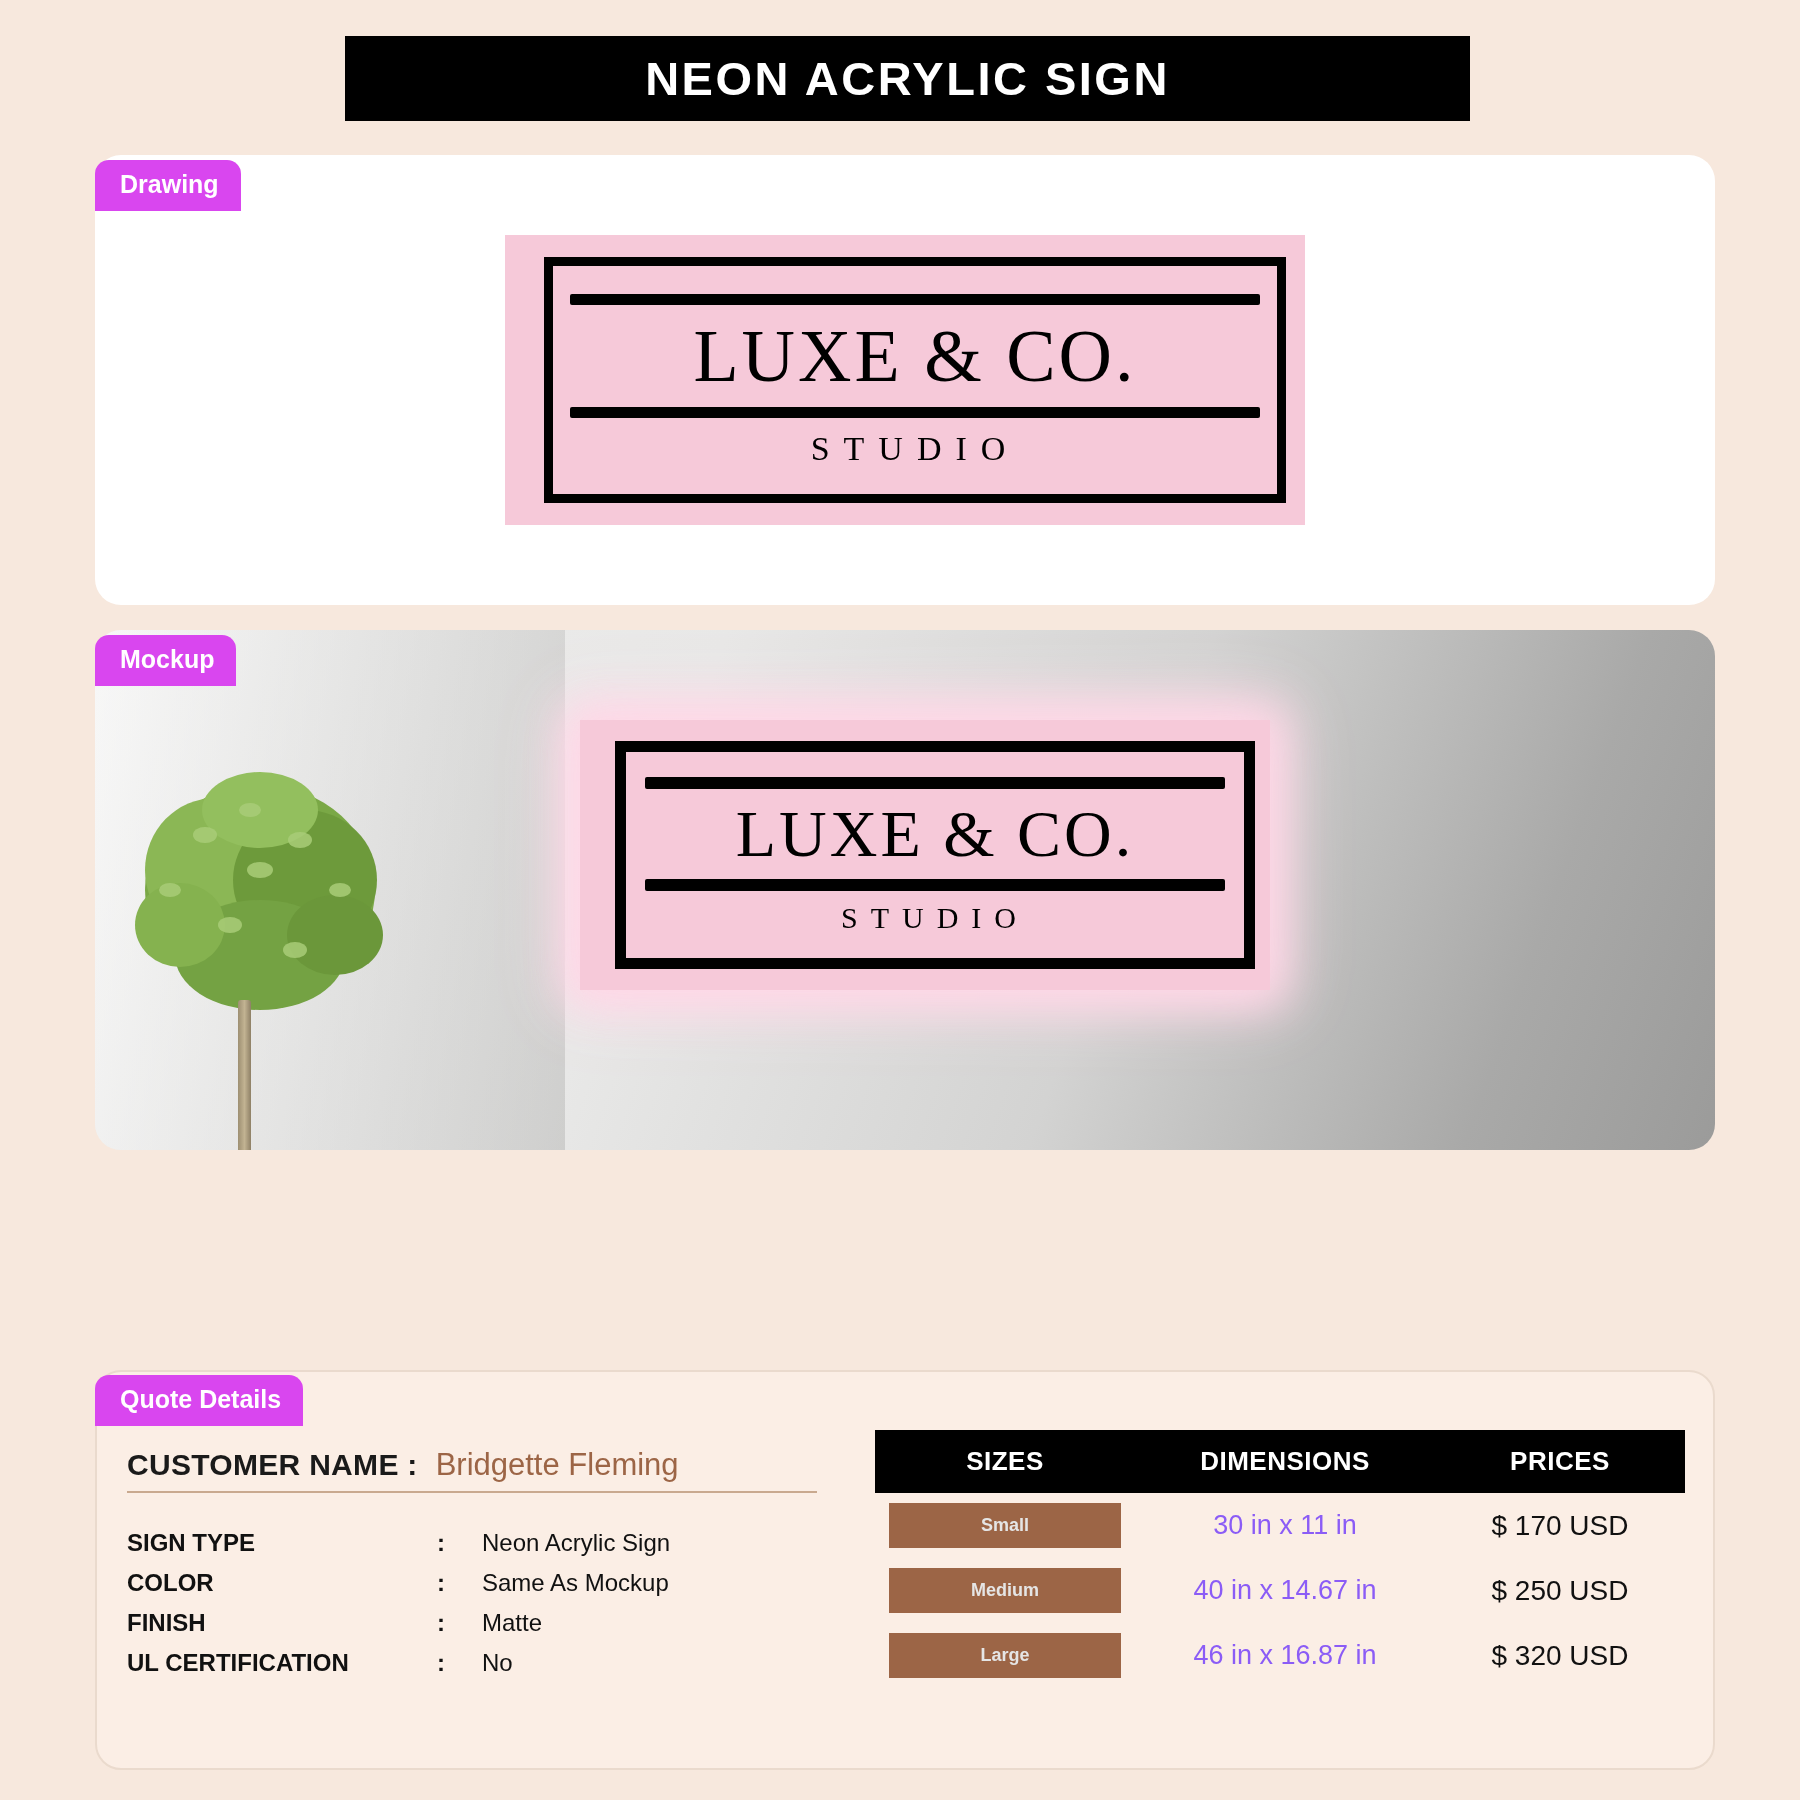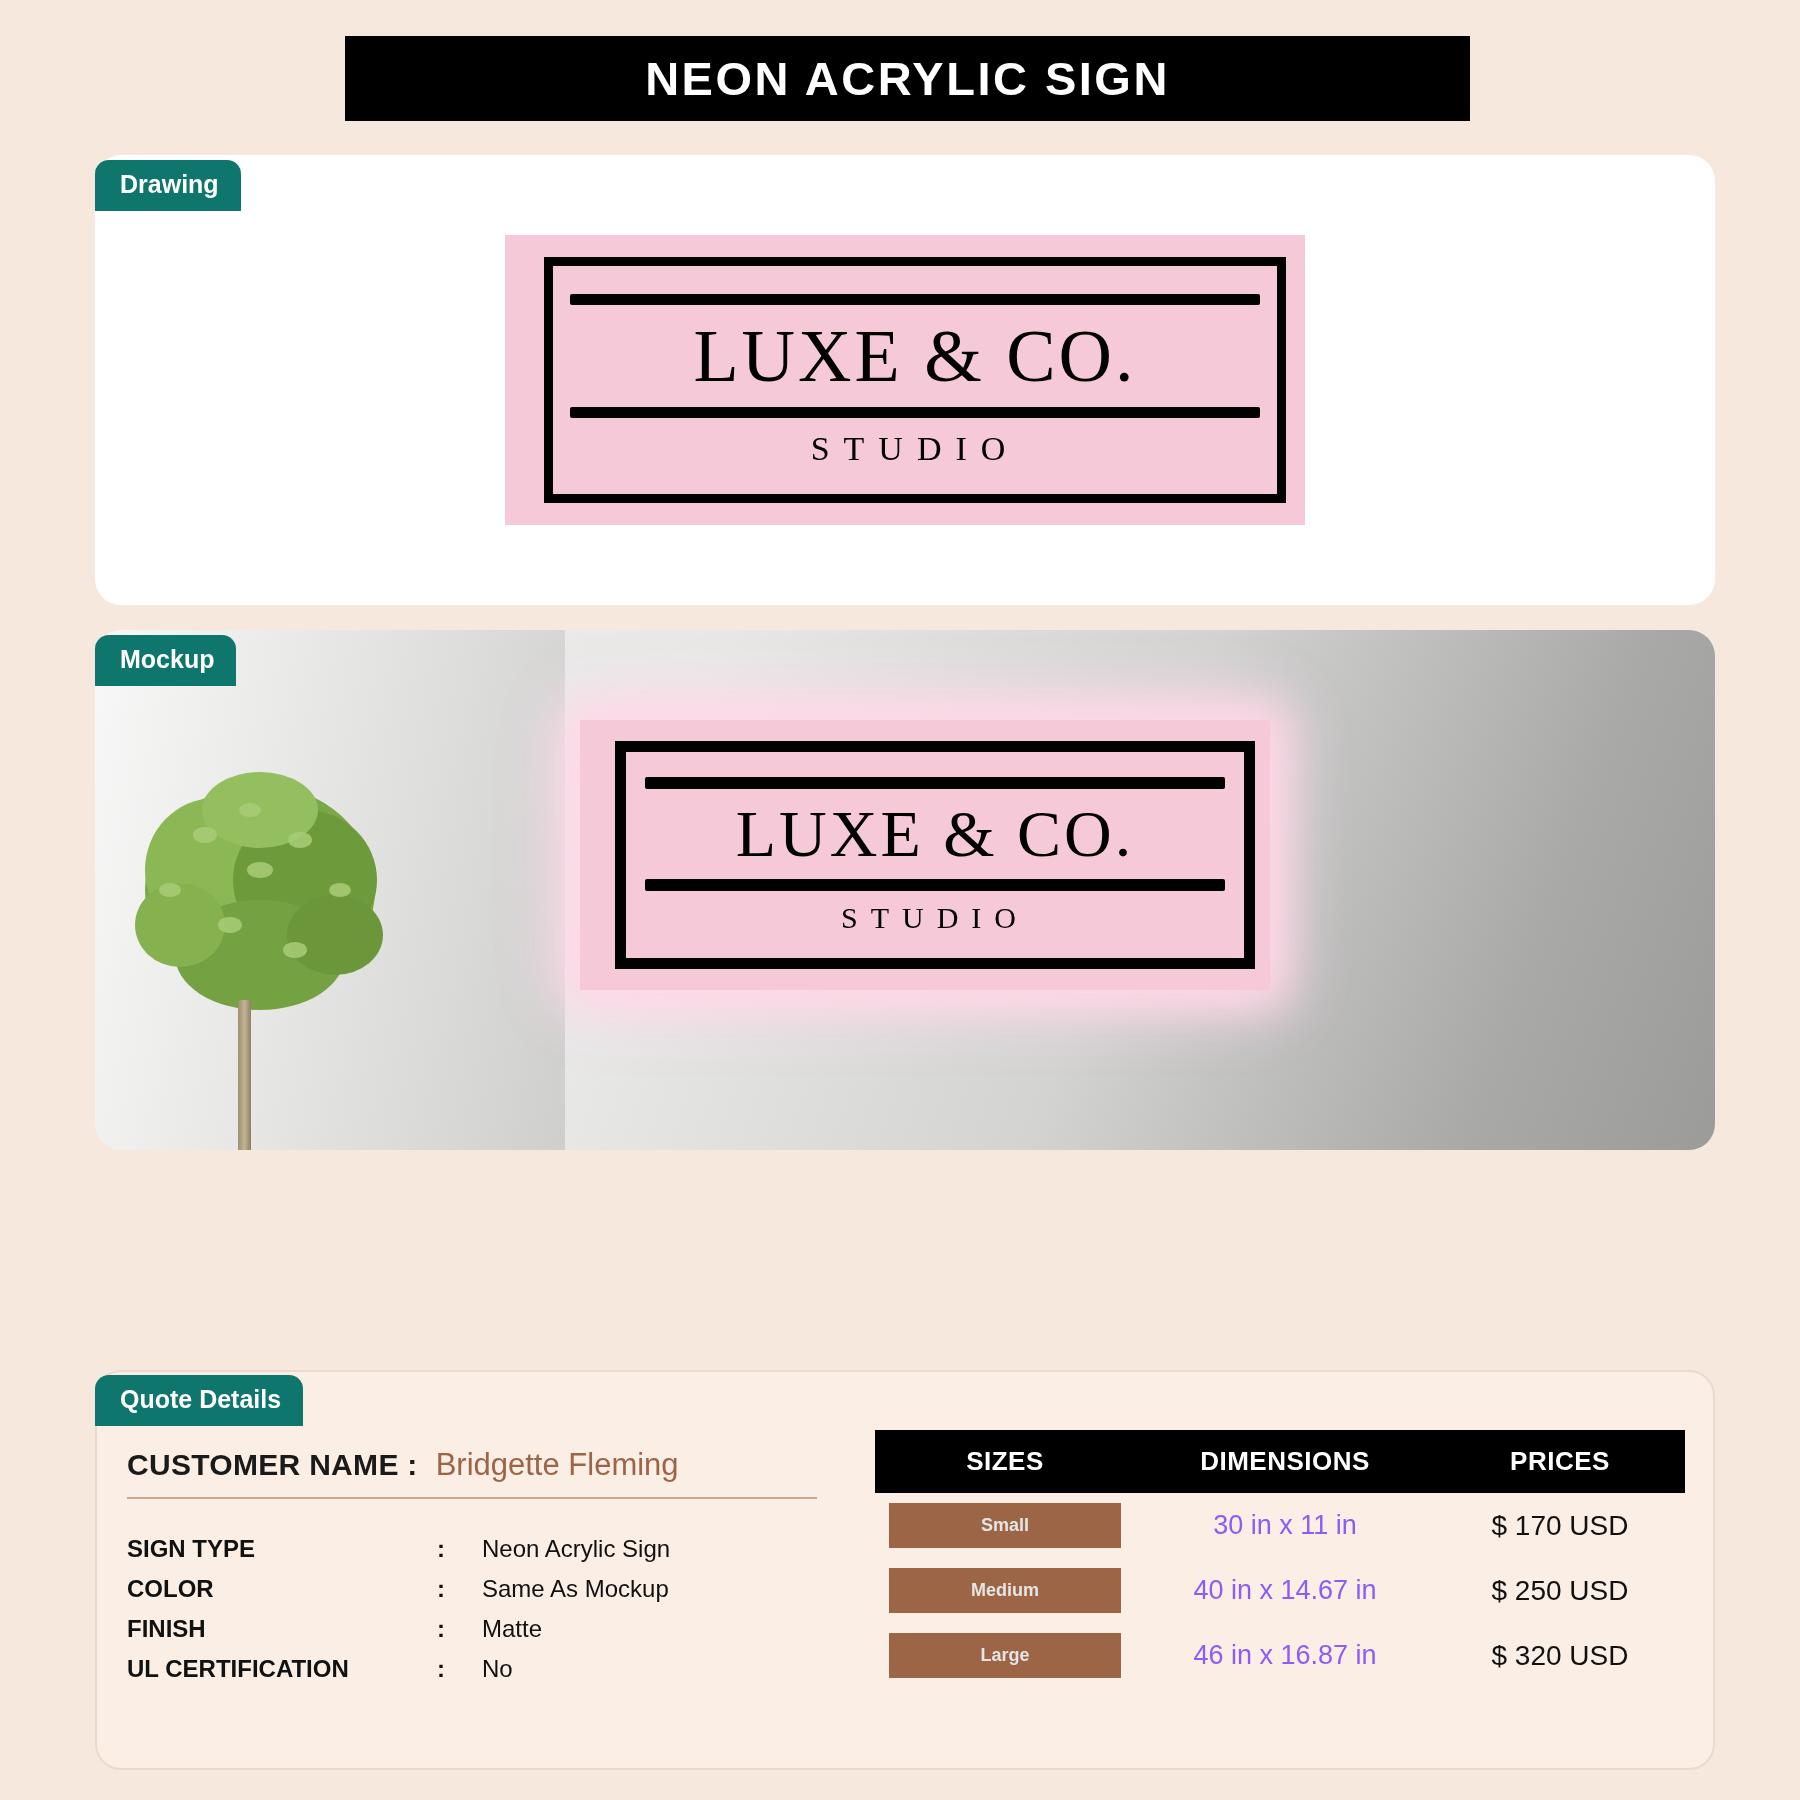--- a/index.html
+++ b/index.html
@@ -32,21 +32,21 @@
   .title-bar span {
     color: #fff;
     font-size: 47px;
     font-weight: bold;
     letter-spacing: 2.5px;
   }
 
   
   .tab {
     position: absolute;
-    background: #0f766e;
+    background: #d946ef;
     color: #fff;
     font-size: 25px;
     font-weight: bold;
     padding: 10px 22px 12px 25px;
     border-top-left-radius: 14px;
     border-top-right-radius: 14px;
     z-index: 5;
   }
 
   
@@ -183,21 +183,21 @@
   .quote-left {
     position: absolute;
     left: 30px;
     top: 75px;
     width: 720px;
   }
   .cust-row {
     display: flex;
     align-items: baseline;
     border-bottom: 2px solid #c9a98f;
-    padding-bottom: 14px;
+    padding-bottom: 8px;
     width: 690px;
   }
   .cust-label {
     font-size: 30px;
     font-weight: bold;
     color: #1a1a1a;
     letter-spacing: 0.3px;
   }
   .cust-value {
     font-size: 31px;

